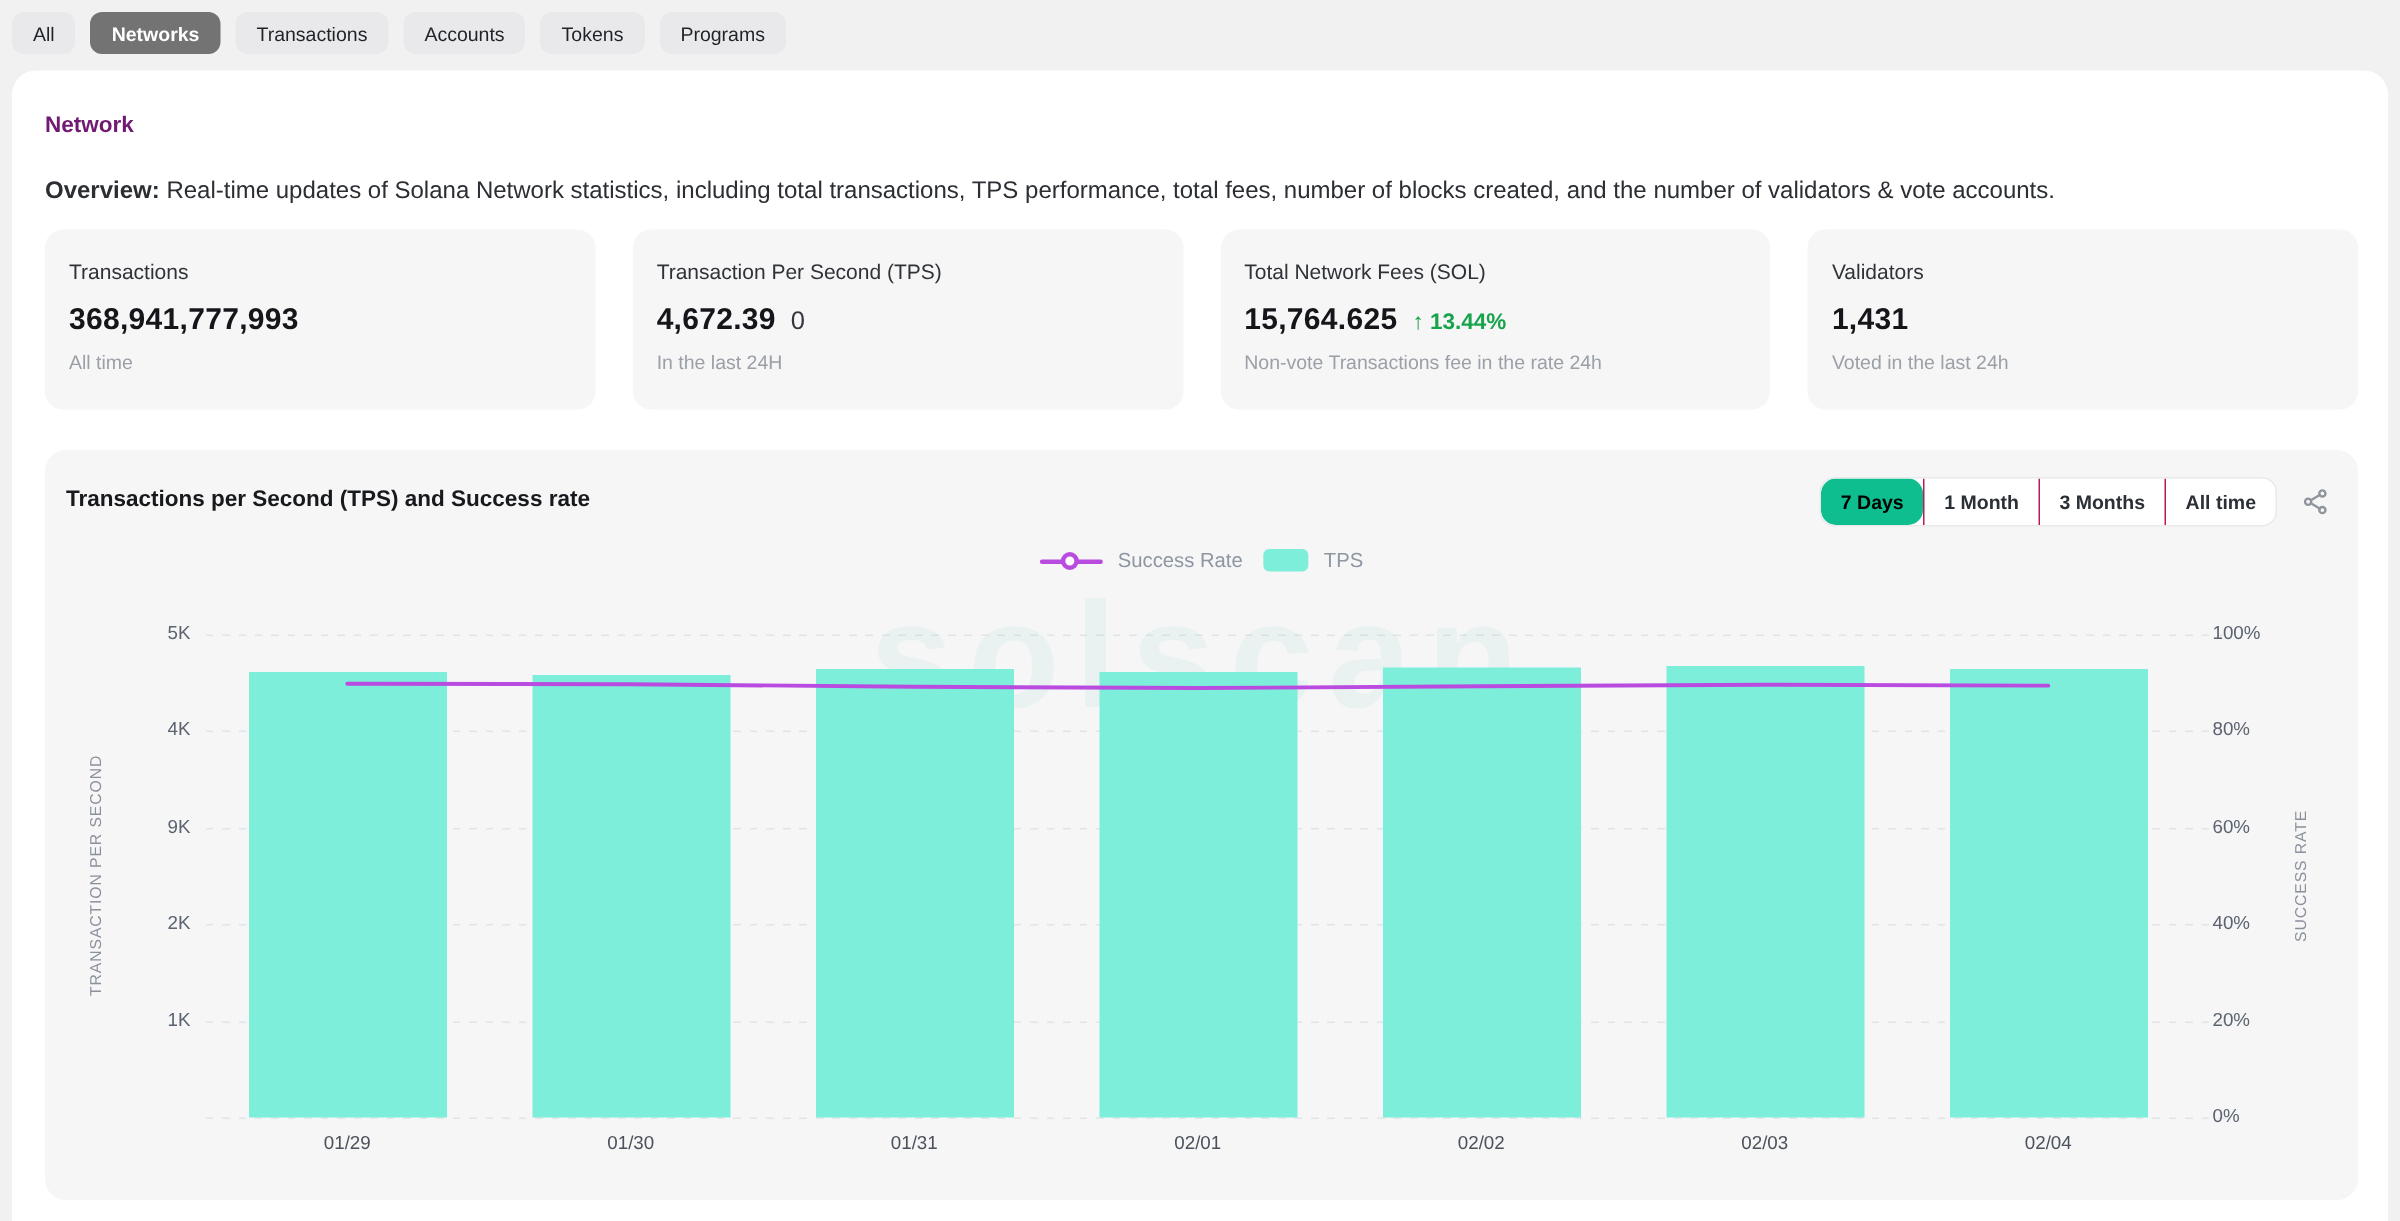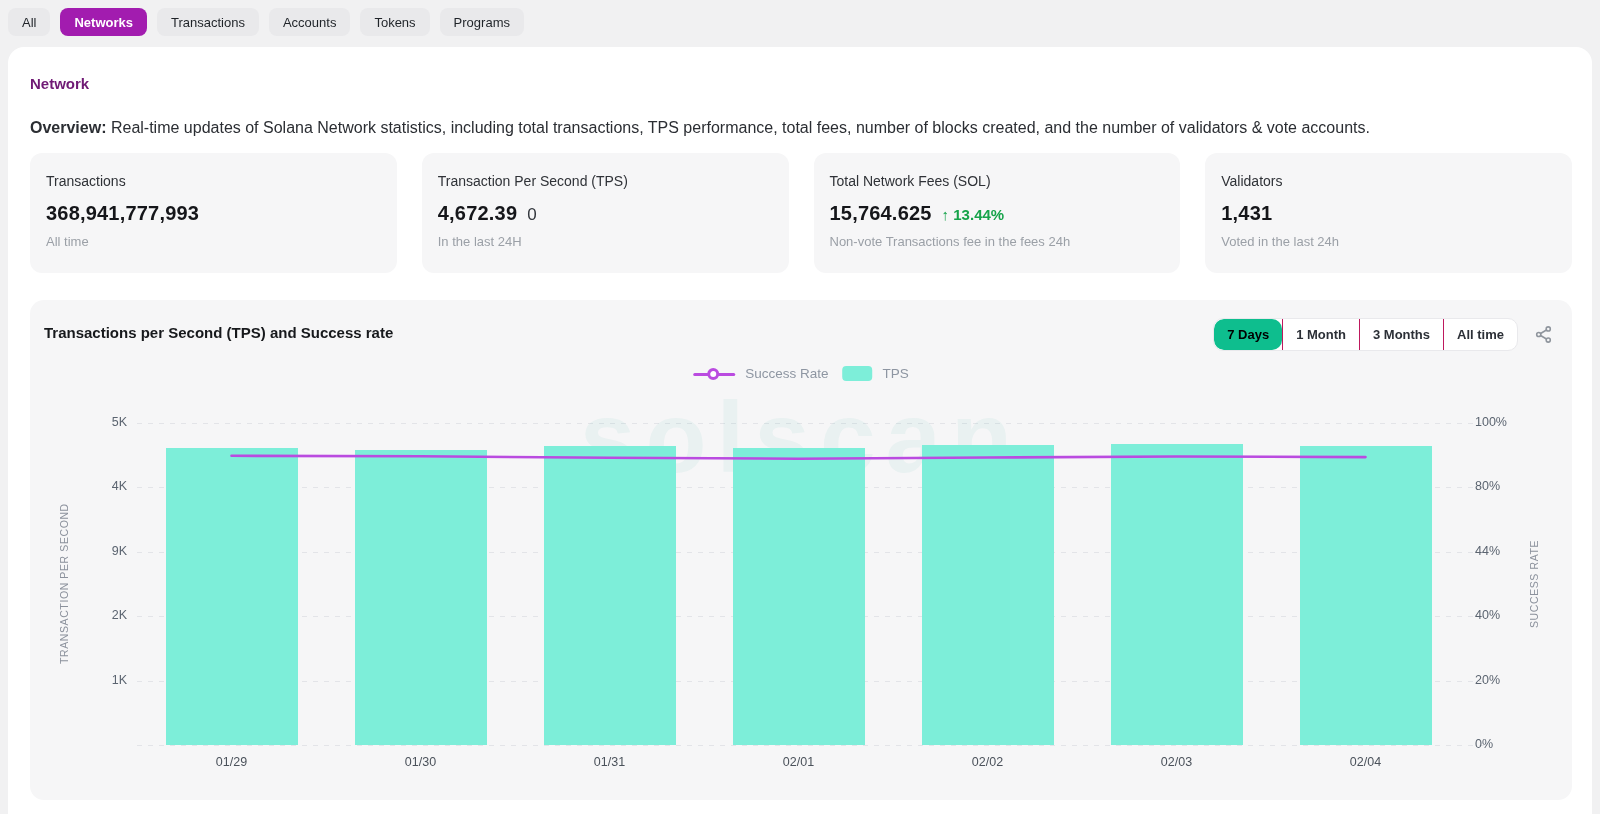--- a/index.html
+++ b/index.html
@@ -5,21 +5,21 @@
   * { margin:0; padding:0; box-sizing:border-box; }
   html,body { width:1600px; height:814px; overflow:hidden; background:#f1f1f2;
               font-family:"Liberation Sans","DejaVu Sans",sans-serif; }
   .page { position:relative; width:1600px; height:600px; }
 
   
   .tabs-row { position:absolute; top:8px; left:8px; display:flex; gap:10px; }
   .tab { height:28px; padding:0 14px; border-radius:8px; background:#e9e9eb;
          color:#1f2328; font-size:13px; font-weight:500; display:flex;
          align-items:center; cursor:pointer; white-space:nowrap; }
-  .tab.active { background:#a21caf; color:#fff; font-weight:700; }
+  .tab.active { background:#737373; color:#fff; font-weight:700; }
 
   
   .container { position:absolute; left:8px; top:47px; width:1584px; height:790px;
                background:#fff; border-radius:16px; }
   .section-title { position:absolute; left:22px; top:28px; font-size:15px;
                    font-weight:700; color:#701a75; }
   .overview { position:absolute; left:22px; top:72px; font-size:16px;
               color:#2b2e33; }
   .overview b { font-weight:700; }
 
@@ -120,21 +120,21 @@
             <div class="card-extra">0</div>
           </div>
           <div class="card-sub">In the last 24H</div>
         </div>
         <div class="card">
           <div class="card-title">Total Network Fees (SOL)</div>
           <div class="card-value-row">
             <div class="card-value">15,764.625</div>
             <div class="card-change"><span class="arrow">↑ </span>13.44%</div>
           </div>
-          <div class="card-sub">Non-vote Transactions fee in the fees 24h</div>
+          <div class="card-sub">Non-vote Transactions fee in the rate 24h</div>
         </div>
         <div class="card">
           <div class="card-title">Validators</div>
           <div class="card-value-row">
             <div class="card-value">1,431</div>
           </div>
           <div class="card-sub">Voted in the last 24h</div>
         </div>
       </div>
 
@@ -206,20 +206,20 @@
       <div id="yticks-left">
           <div class="ytick-left" style="left: 37px; top: 115px; position: absolute;">5K</div>
           <div class="ytick-left" style="left: 37px; top: 179.4px; position: absolute;">4K</div>
           <div class="ytick-left" style="left: 37px; top: 243.8px; position: absolute;">9K</div>
           <div class="ytick-left" style="left: 37px; top: 308.2px; position: absolute;">2K</div>
           <div class="ytick-left" style="left: 37px; top: 372.6px; position: absolute;">1K</div>
         </div>
       <div id="yticks-right">
           <div class="ytick-right" style="top: 115px;">100%</div>
           <div class="ytick-right" style="top: 179.4px;">80%</div>
-          <div class="ytick-right" style="top: 243.8px;">44%</div>
+          <div class="ytick-right" style="top: 243.8px;">60%</div>
           <div class="ytick-right" style="top: 308.2px;">40%</div>
           <div class="ytick-right" style="top: 372.6px;">20%</div>
           <div class="ytick-right" style="top: 437px;">0%</div>
         </div>
     </div>
   </div>
 </div>
 
 </body></html>

